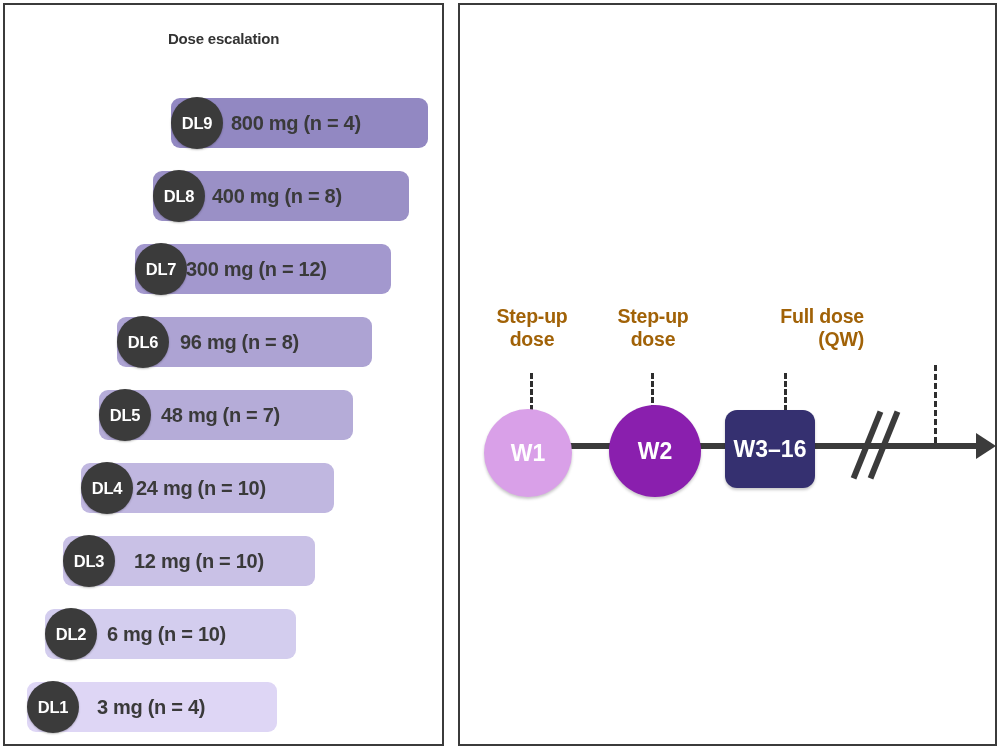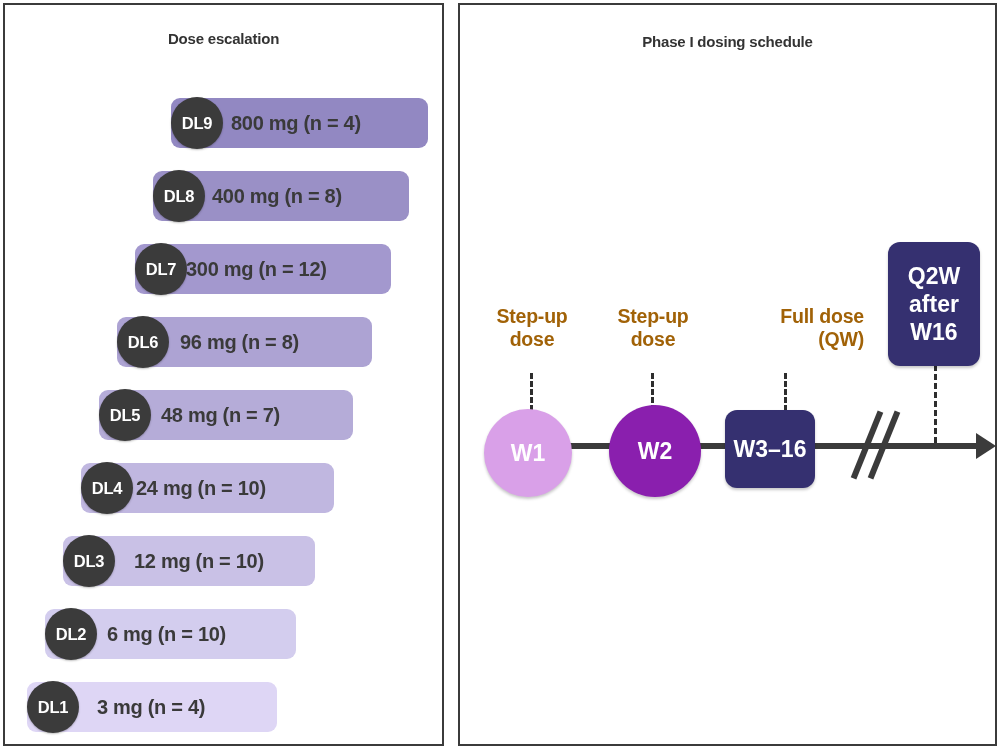--- a/index.html
+++ b/index.html
@@ -204,21 +204,20 @@
       <div class="bar-row" style="left:22px;top:595px;">
         <div class="bar-track" style="width:250px;background:#ded6f5;"></div>
         <div class="bar-label" style="left:70px;">3 mg (n = 4)</div>
         <div class="dl-chip">DL1</div>
       </div>
 
     </div>
   </div>
 
   <div class="panel panel-right">
-    <div class="panel-title">Phase I dosing schedule</div>
 
     <div class="timeline">
 
       <div class="tl-line" style="left:108px;top:438px;width:60px;"></div>
       <div class="tl-line" style="left:200px;top:438px;width:72px;"></div>
       <div class="tl-line" style="left:353px;top:438px;width:165px;"></div>
       <div class="tl-arrowhead" style="left:516px;top:428px;"></div>
 
       <div class="tl-break" style="left:404px;top:404px;height:72px;"></div>
       <div class="tl-break" style="left:421px;top:404px;height:72px;"></div>
@@ -232,20 +231,17 @@
 dose</div>
       <div class="tl-dash" style="left:191px;top:368px;height:38px;"></div>
       <div class="tl-node-circle" style="left:149px;top:400px;width:92px;height:92px;background:#8a1fae;">W2</div>
 
       <div class="tl-caption" style="left:272px;top:300px;width:132px;text-align:right;">Full dose
 (QW)</div>
       <div class="tl-dash" style="left:324px;top:368px;height:38px;"></div>
       <div class="tl-node-box" style="left:265px;top:405px;width:90px;height:78px;background:#353070;">W3–16</div>
 
       <div class="tl-dash" style="left:474px;top:360px;height:78px;"></div>
-      <div class="tl-node-box" style="left:428px;top:237px;width:92px;height:124px;background:#353070;">Q2W
-after
-W16</div>
 
     </div>
   </div>
 
 </div>
 
 </body></html>

